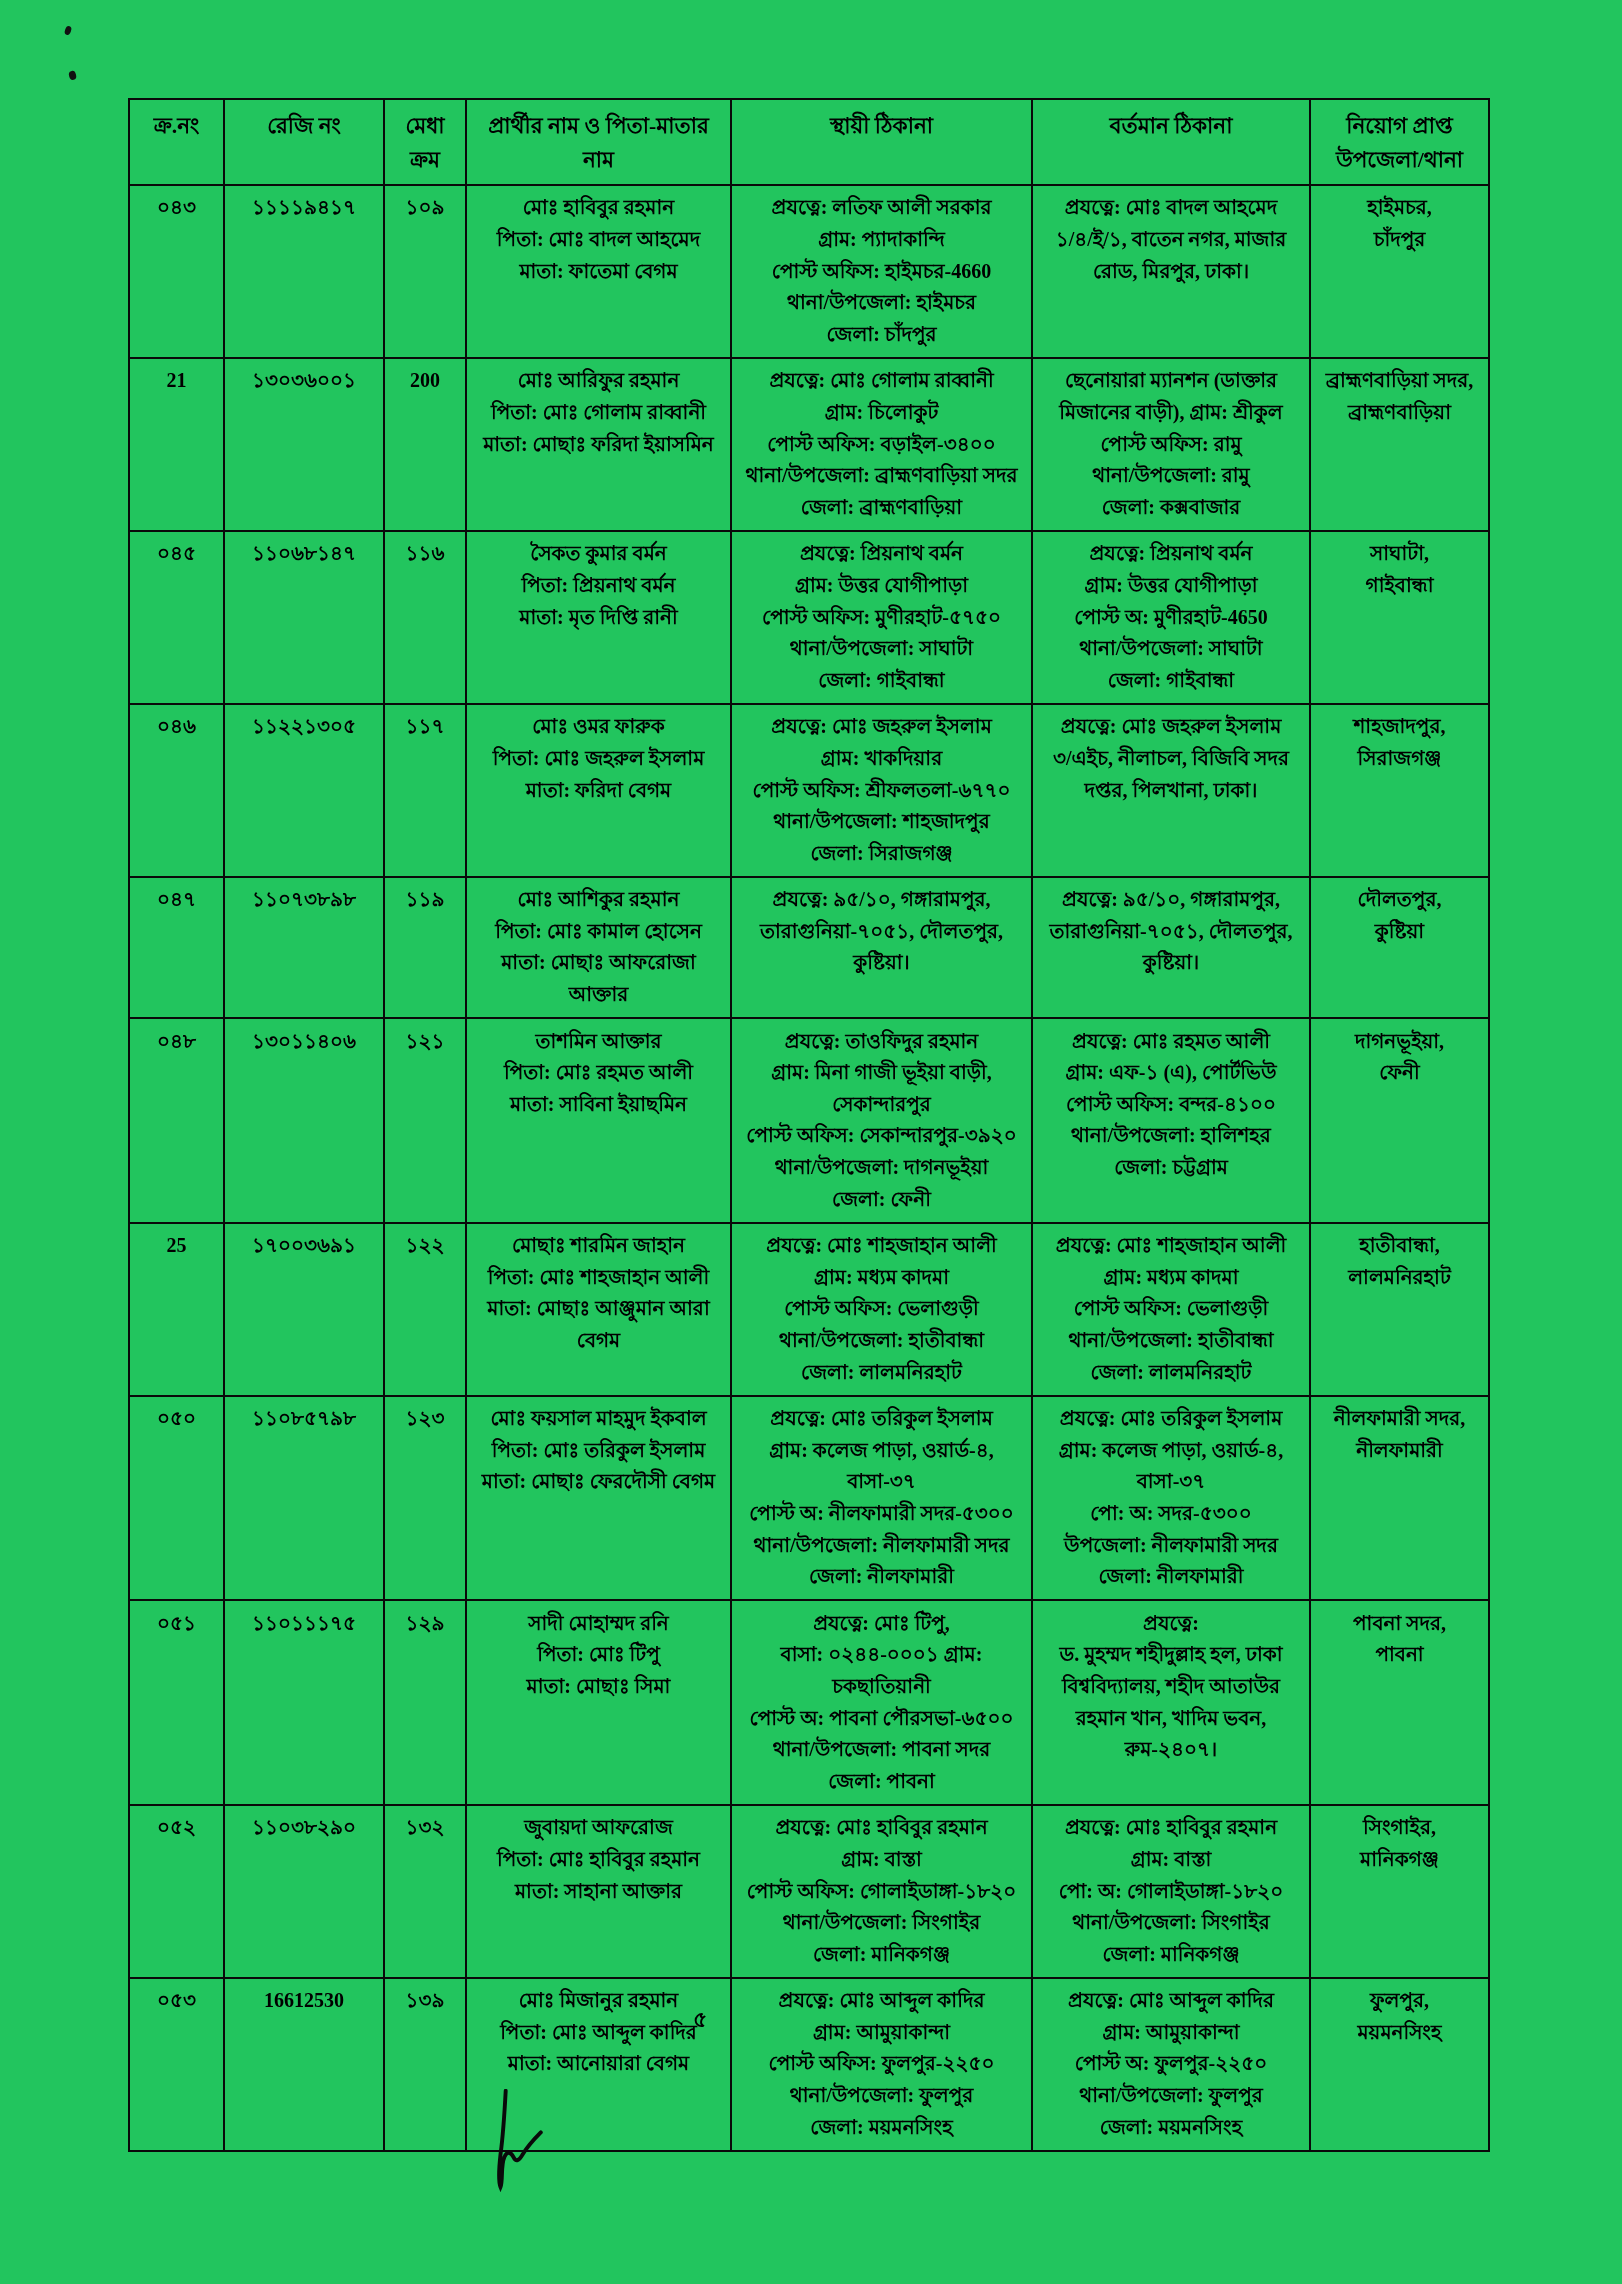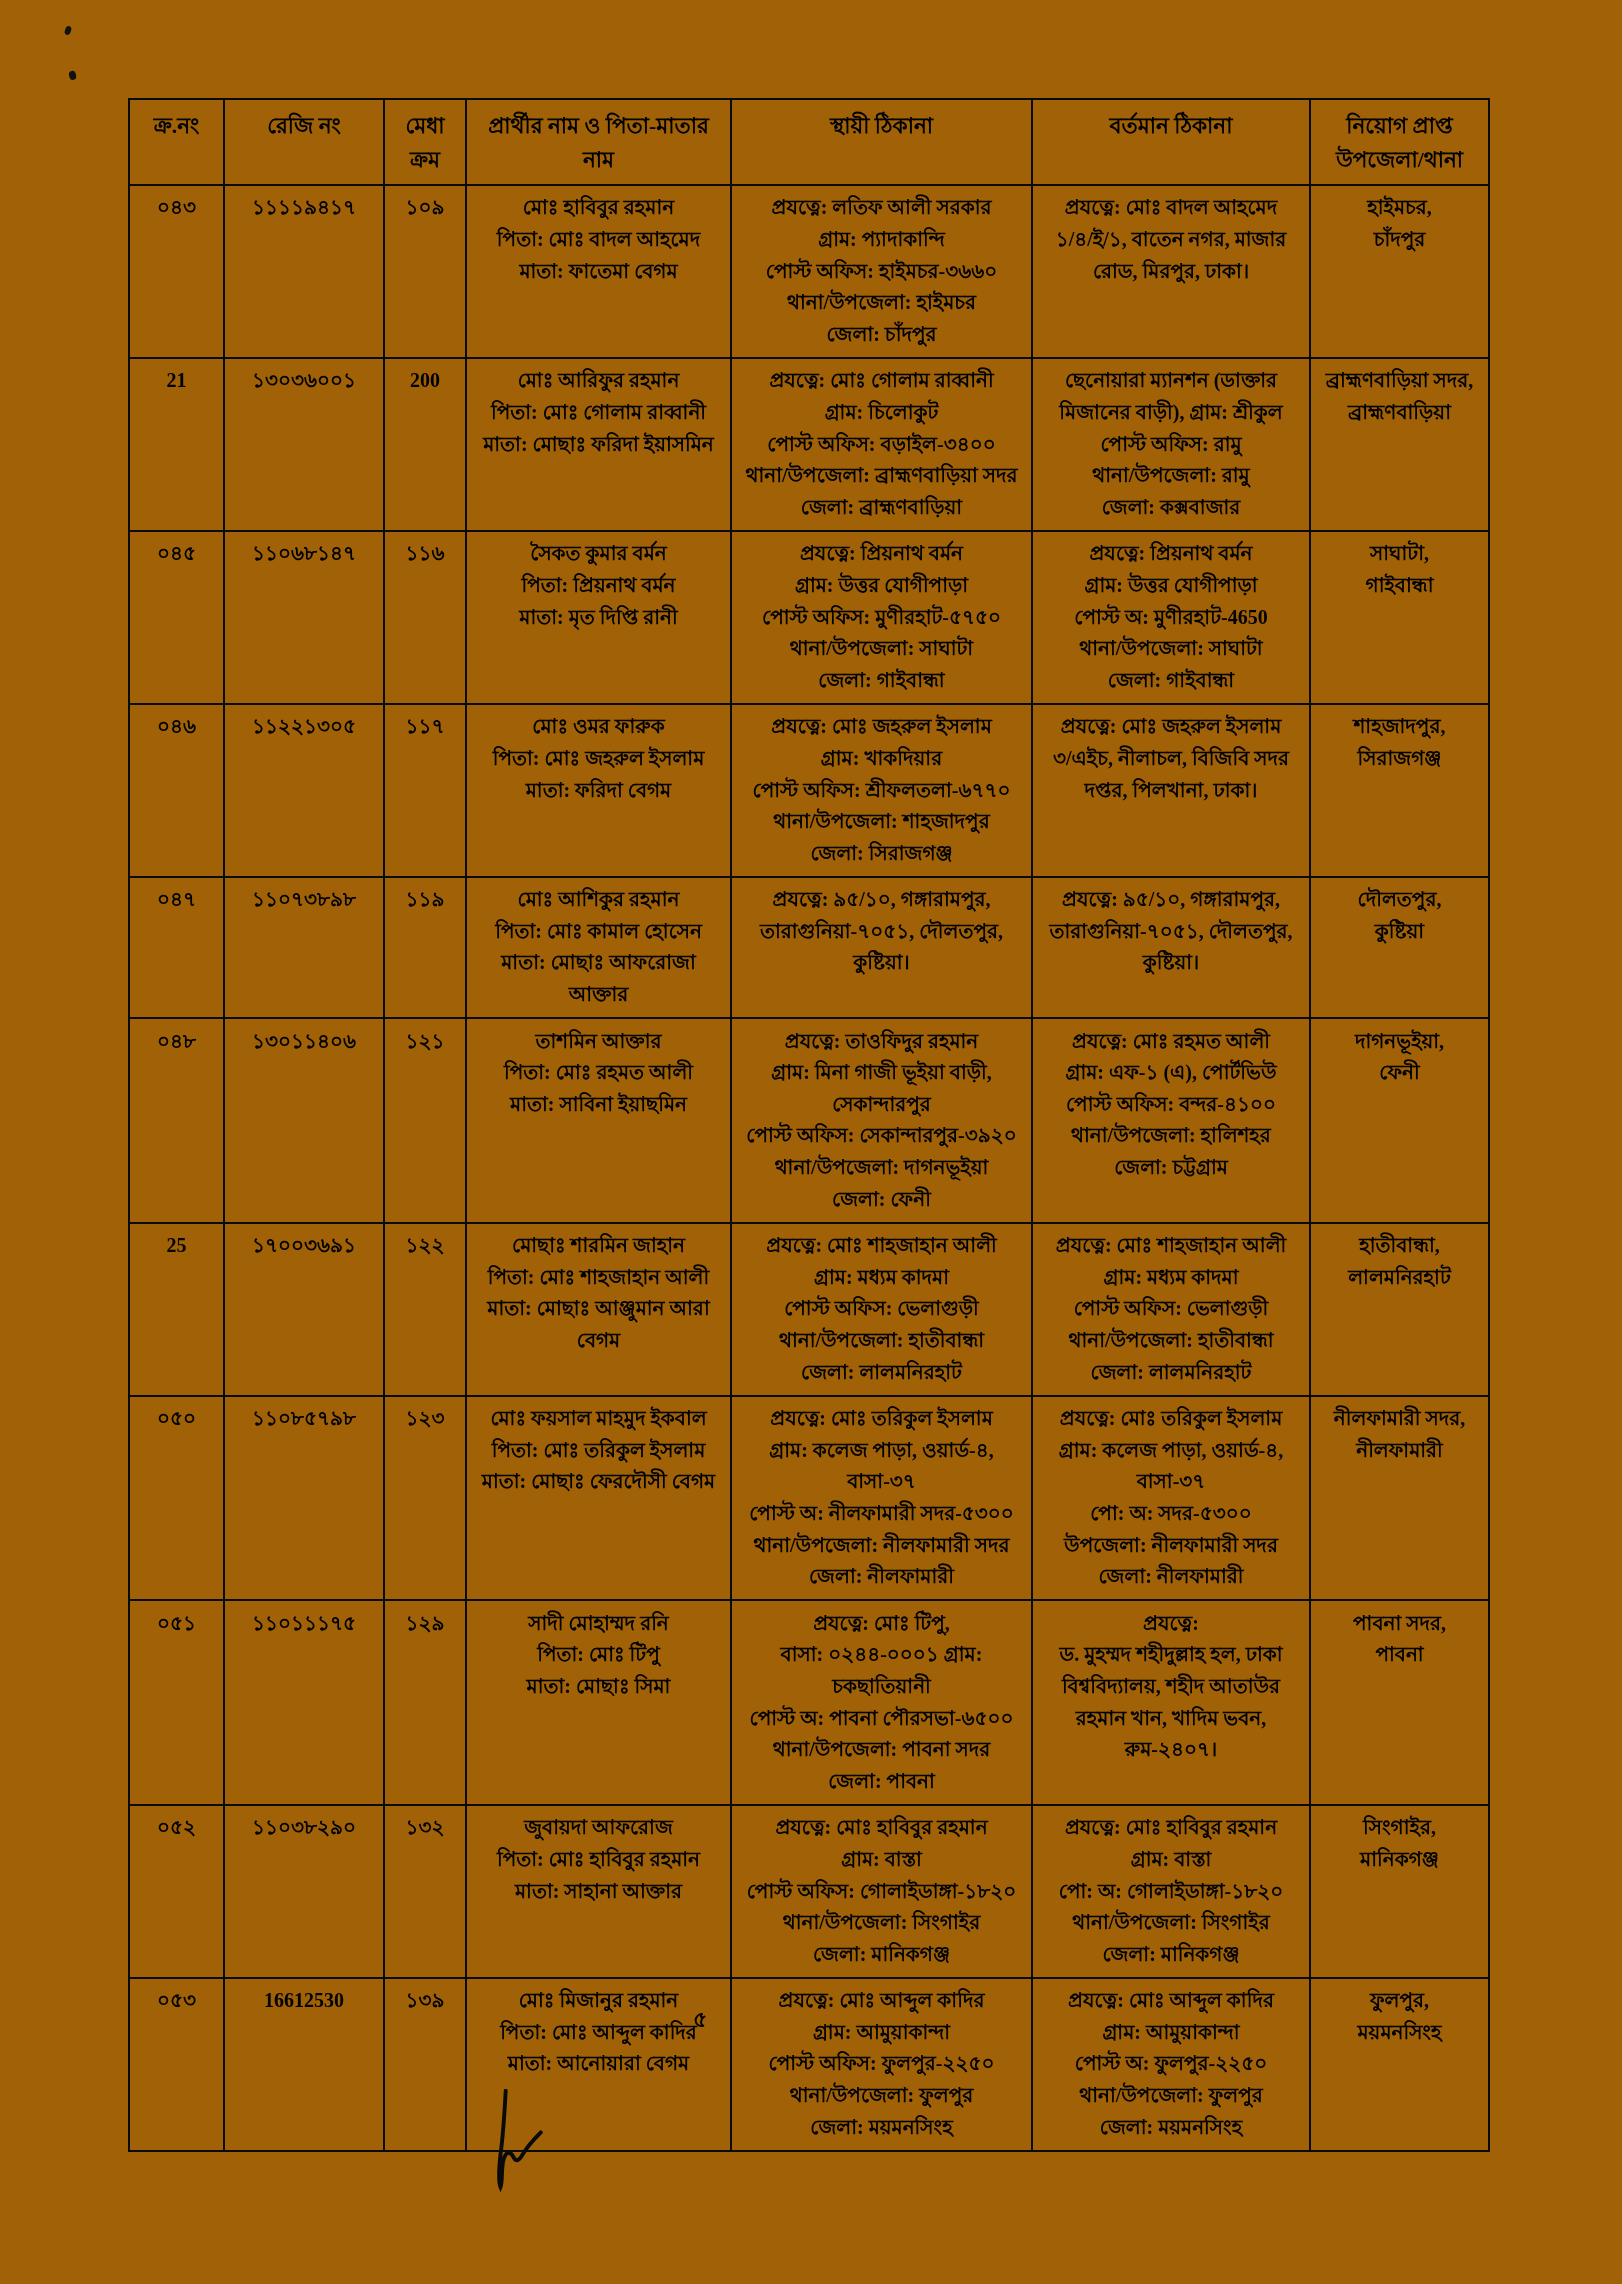--- a/index.html
+++ b/index.html
@@ -1,20 +1,20 @@
 <!DOCTYPE html>
 <html style="font-size:10.5px"><head>
 <meta charset="utf-8">
 <style>
   html,body{margin:0;padding:0;background:#ffffff;}
   .page{
     position:relative;
     width:1622px;
     height:2284px;
-    background:#a16207;
+    background:#22c55e;
     font-family:"Liberation Serif","DejaVu Serif",serif;
     color:#000;
     overflow:hidden;
   }
   .speck{position:absolute;background:#111;border-radius:50%;}
   .speck1{left:65px;top:26px;width:5.9px;height:9.2px;transform:rotate(20deg);}
   .speck2{left:69px;top:71px;width:6.5px;height:8.5px;transform:rotate(-15deg);}
   table.roster{
     position:absolute;
     left:128px;
@@ -106,21 +106,21 @@
             <div class="line">১০৯</div>
           </td>
           <td class="col3">
             <div class="line">মোঃ হাবিবুর রহমান</div>
             <div class="line">পিতা: মোঃ বাদল আহমেদ</div>
             <div class="line">মাতা: ফাতেমা বেগম</div>
           </td>
           <td class="col4">
             <div class="line">প্রযত্নে: লতিফ আলী সরকার</div>
             <div class="line">গ্রাম: প্যাদাকান্দি</div>
-            <div class="line">পোস্ট অফিস: হাইমচর-৩৬৬০</div>
+            <div class="line">পোস্ট অফিস: হাইমচর-4660</div>
             <div class="line">থানা/উপজেলা: হাইমচর</div>
             <div class="line">জেলা: চাঁদপুর</div>
           </td>
           <td class="col5">
             <div class="line">প্রযত্নে: মোঃ বাদল আহমেদ</div>
             <div class="line">১/৪/ই/১, বাতেন নগর, মাজার রোড, মিরপুর, ঢাকা।</div>
           </td>
           <td class="col6">
             <div class="line">হাইমচর,</div>
             <div class="line">চাঁদপুর</div>

